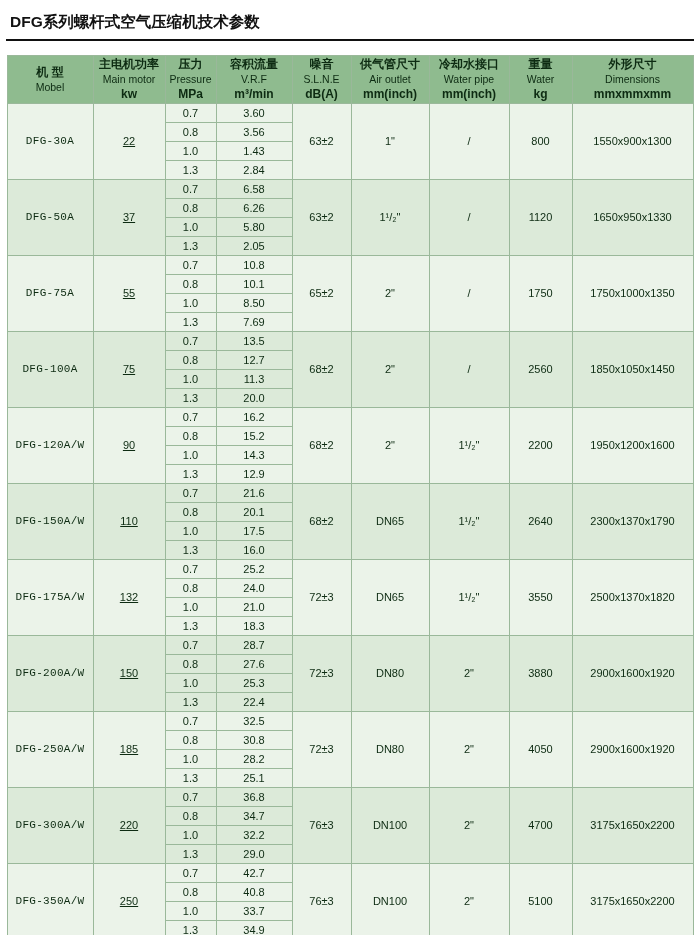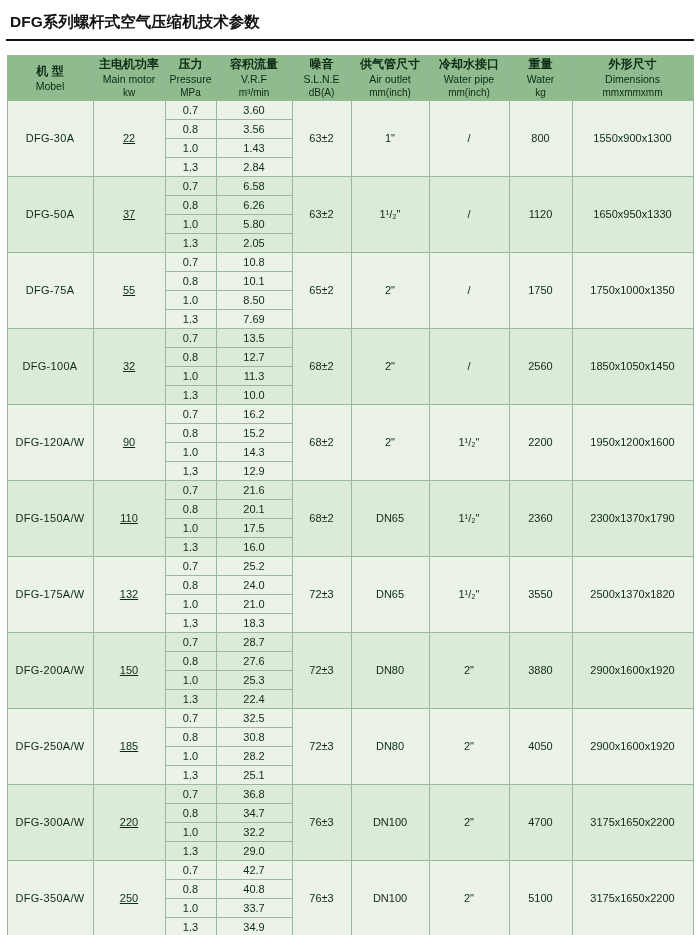--- a/index.html
+++ b/index.html
@@ -58,29 +58,30 @@
     font-size: 12px;
     font-weight: bold;
   }
   thead th .en {
     display: block;
     font-size: 10.5px;
     font-weight: normal;
   }
   thead th .unit {
     display: block;
-    font-size: 10px;
-    font-weight: normal;
+    font-size: 12px;
+    font-weight: bold;
   }
   tbody tr.band-a td { background: #ebf3e9; }
   tbody tr.band-b td { background: #dcead9; }
   td.model {
     font-size: 12.5px;
     font-weight: normal;
     letter-spacing: 0.3px;
+    font-family: Liberation Mono, monospace;
   }
   td.num { font-size: 12px; text-decoration: underline; }
   td.p, td.v {
     font-size: 11px;
     height: 18px;
     line-height: 18px;
   }
   td.spanbox { font-size: 12px; }
 </style>
 </head>
@@ -216,40 +217,40 @@
         <tr class="band-a">
           <td class="p">1.0</td>
           <td class="v">8.50</td>
         </tr>
         <tr class="band-a">
           <td class="p">1.3</td>
           <td class="v">7.69</td>
         </tr>
         <tr class="band-b">
           <td class="model spanbox" rowspan="4">DFG-100A</td>
-          <td class="num spanbox" rowspan="4">32</td>
+          <td class="num spanbox" rowspan="4">75</td>
           <td class="p">0.7</td>
           <td class="v">13.5</td>
           <td class="spanbox" rowspan="4">68±2</td>
           <td class="spanbox" rowspan="4">2"</td>
           <td class="spanbox" rowspan="4">/</td>
           <td class="spanbox" rowspan="4">2560</td>
           <td class="spanbox" rowspan="4">1850x1050x1450</td>
         </tr>
         <tr class="band-b">
           <td class="p">0.8</td>
           <td class="v">12.7</td>
         </tr>
         <tr class="band-b">
           <td class="p">1.0</td>
           <td class="v">11.3</td>
         </tr>
         <tr class="band-b">
           <td class="p">1.3</td>
-          <td class="v">10.0</td>
+          <td class="v">20.0</td>
         </tr>
         <tr class="band-a">
           <td class="model spanbox" rowspan="4">DFG-120A/W</td>
           <td class="num spanbox" rowspan="4">90</td>
           <td class="p">0.7</td>
           <td class="v">16.2</td>
           <td class="spanbox" rowspan="4">68±2</td>
           <td class="spanbox" rowspan="4">2"</td>
           <td class="spanbox" rowspan="4">1¹/₂"</td>
           <td class="spanbox" rowspan="4">2200</td>
@@ -268,21 +269,21 @@
           <td class="v">12.9</td>
         </tr>
         <tr class="band-b">
           <td class="model spanbox" rowspan="4">DFG-150A/W</td>
           <td class="num spanbox" rowspan="4">110</td>
           <td class="p">0.7</td>
           <td class="v">21.6</td>
           <td class="spanbox" rowspan="4">68±2</td>
           <td class="spanbox" rowspan="4">DN65</td>
           <td class="spanbox" rowspan="4">1¹/₂"</td>
-          <td class="spanbox" rowspan="4">2360</td>
+          <td class="spanbox" rowspan="4">2640</td>
           <td class="spanbox" rowspan="4">2300x1370x1790</td>
         </tr>
         <tr class="band-b">
           <td class="p">0.8</td>
           <td class="v">20.1</td>
         </tr>
         <tr class="band-b">
           <td class="p">1.0</td>
           <td class="v">17.5</td>
         </tr>

